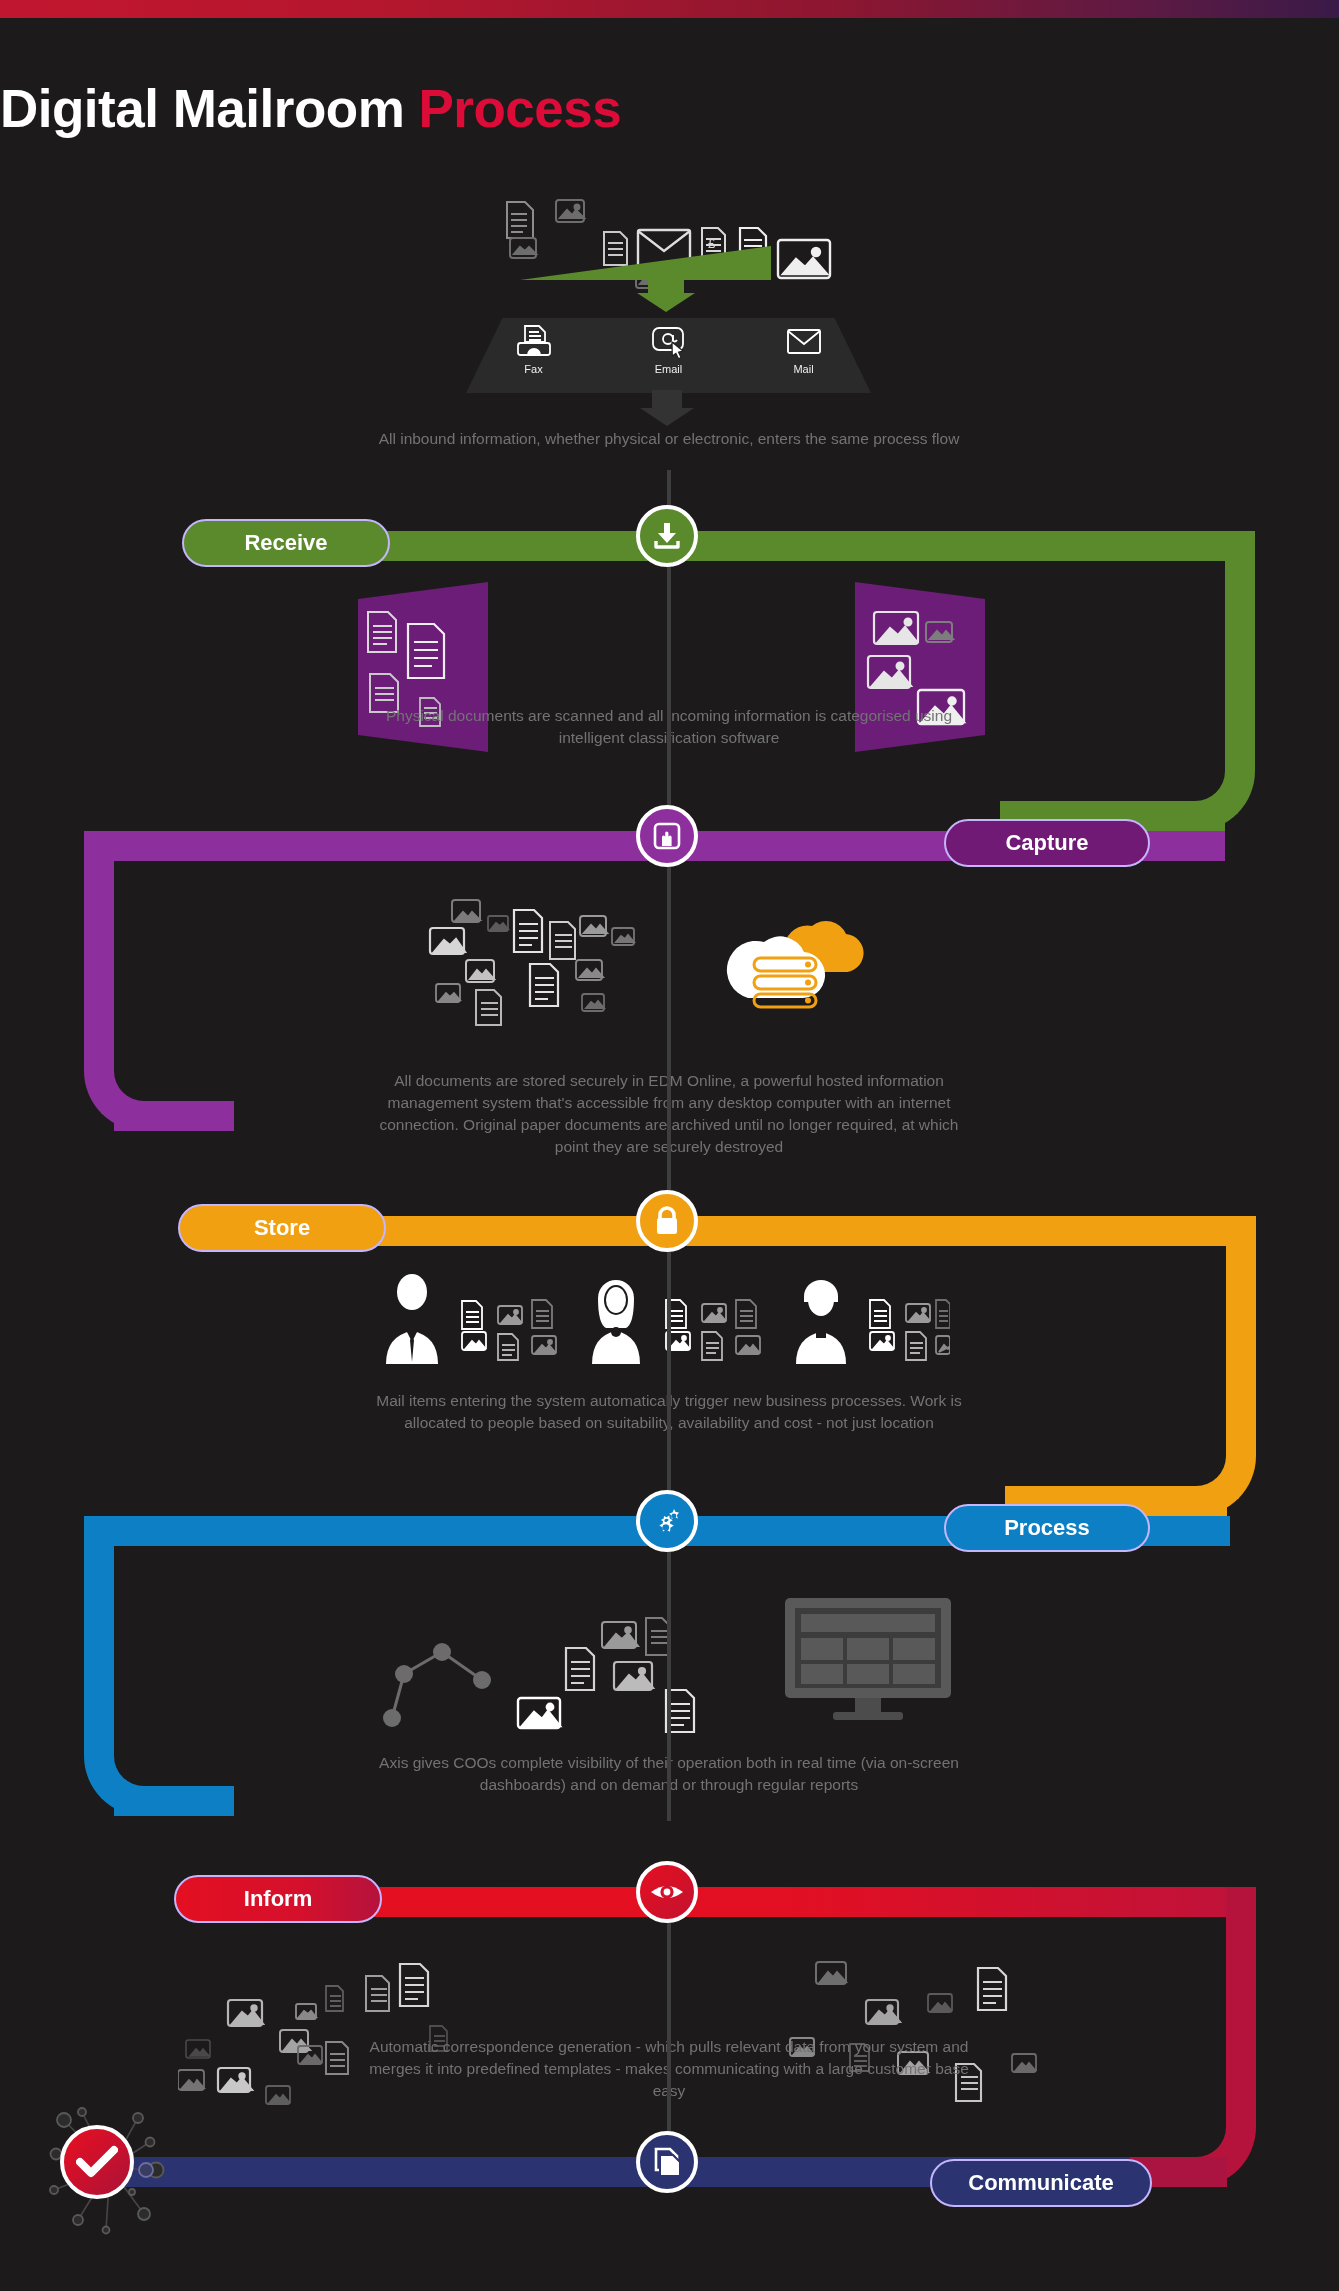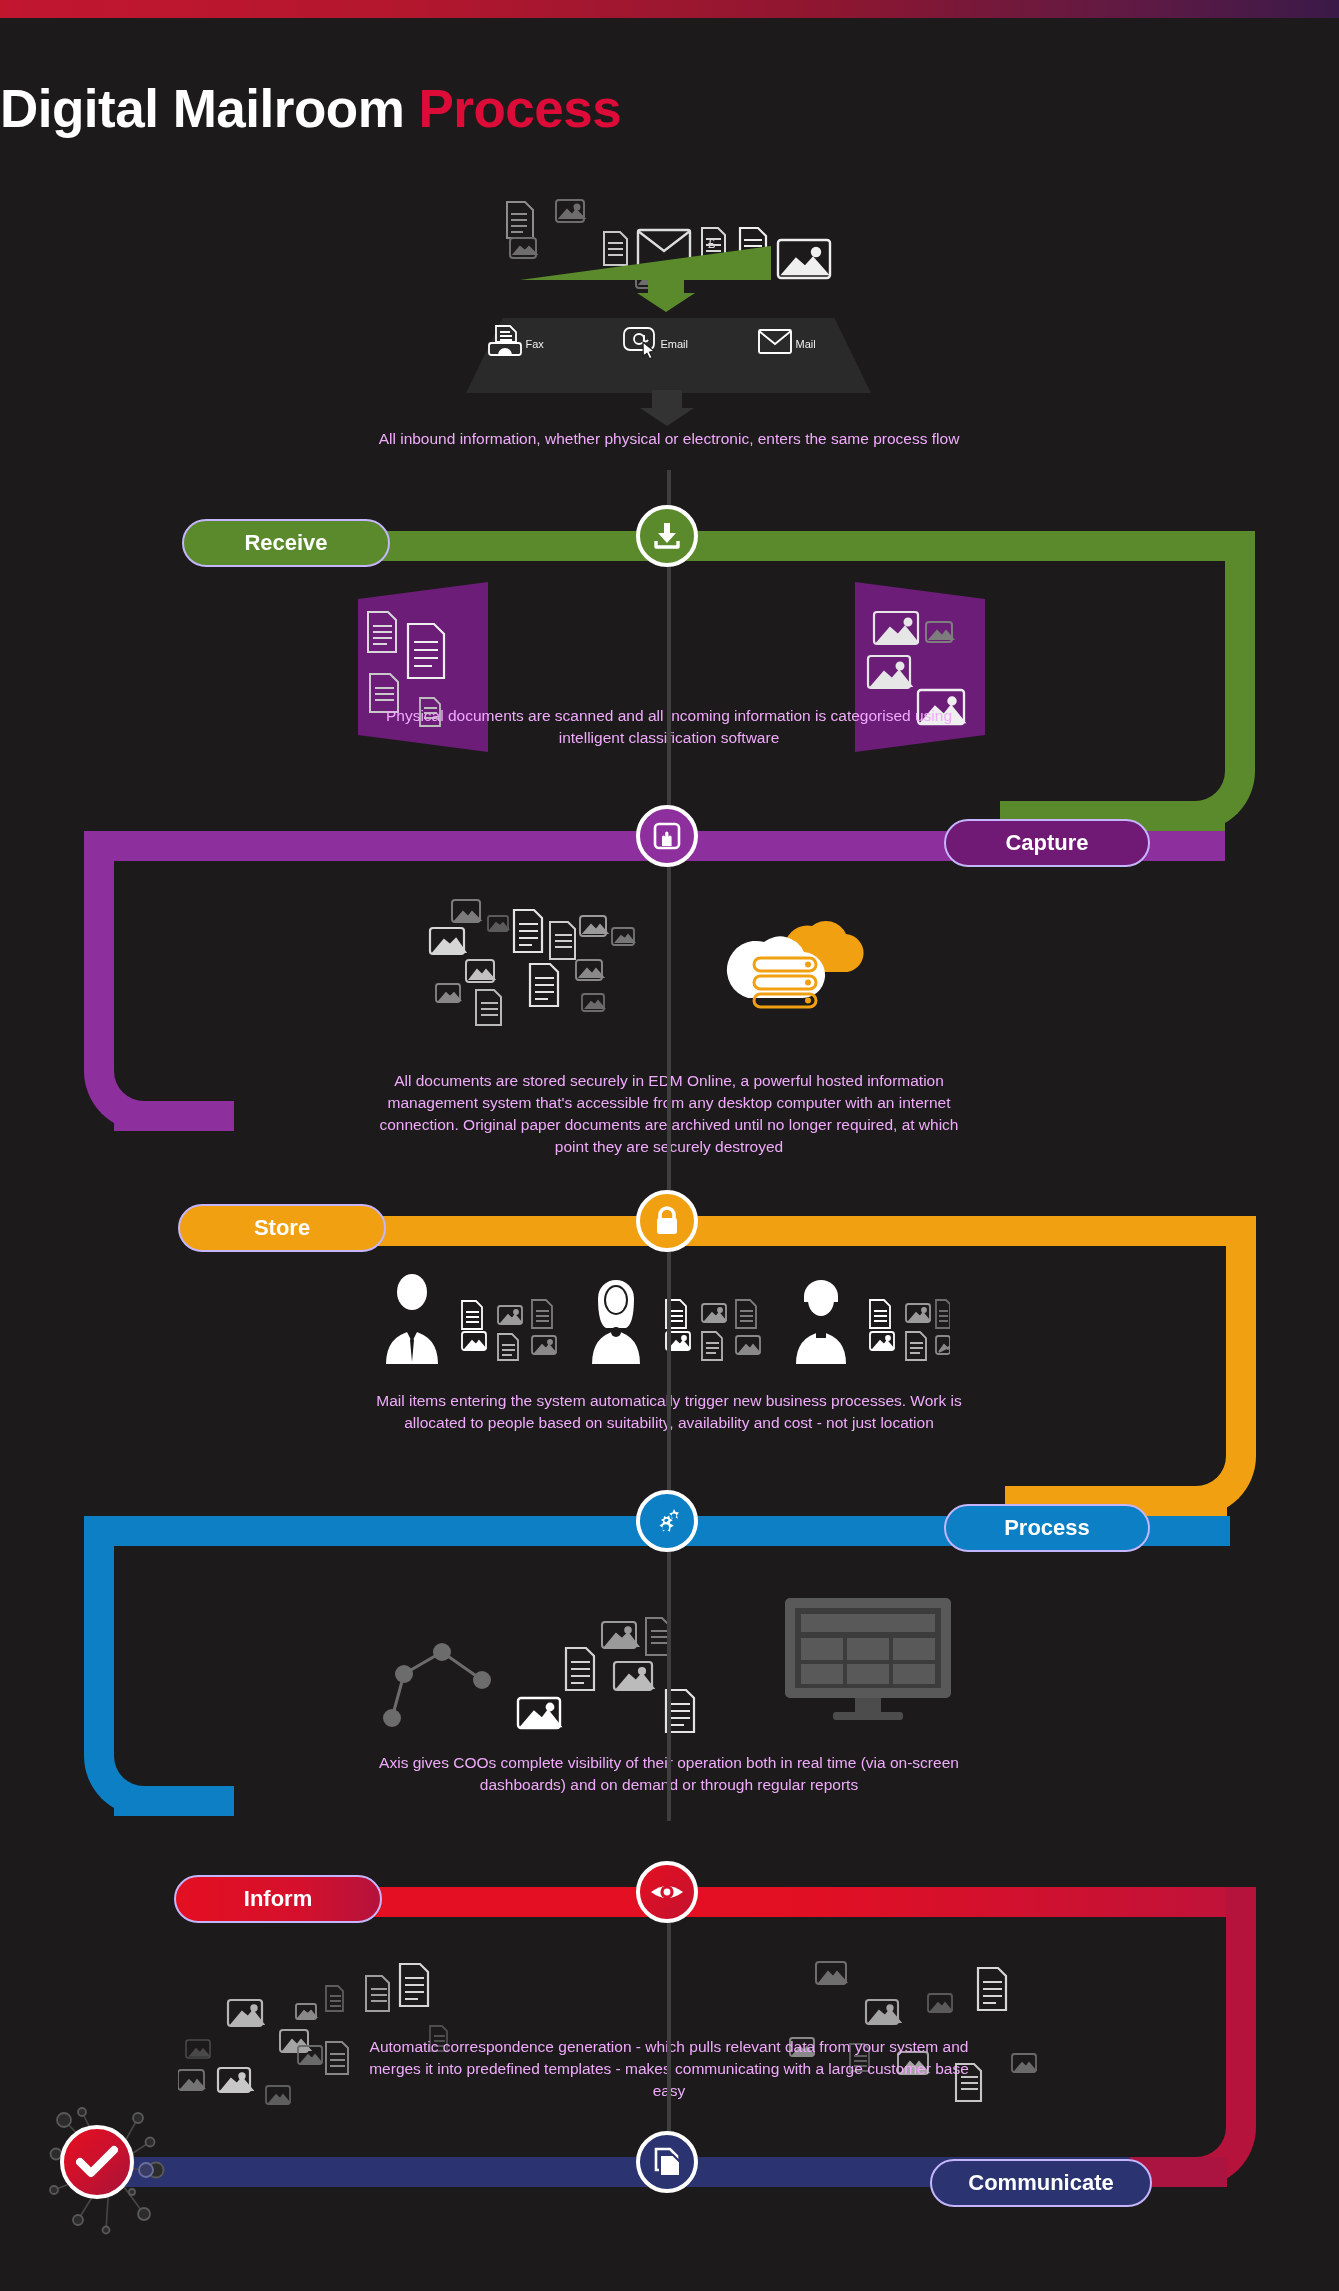--- a/index.html
+++ b/index.html
@@ -56,40 +56,40 @@
     position: absolute; left: 466px; top: 318px;
     width: 405px; height: 75px;
     background: #2b2a2a;
     clip-path: polygon(9% 0%, 91% 0%, 100% 100%, 0% 100%);
   }
   .trap-inner {
     position: absolute; left: 466px; top: 318px; width: 405px; height: 75px;
     display: flex; justify-content: space-around; align-items: flex-start;
     padding-top: 6px;
   }
-  .chan { display: flex; flex-direction: row; align-items: center; width: 100px; }
+  .chan { display: flex; flex-direction: column; align-items: center; width: 100px; }
   .chan-label { color: #f0f0f0; font-size: 11px; margin-top: 3px; }
   .grey-arrow-stem {
     position: absolute; left: 652px; top: 390px;
     width: 30px; height: 20px; background: #343333;
   }
   .grey-arrow-head {
     position: absolute; left: 640px; top: 408px;
     width: 0; height: 0;
     border-left: 27px solid transparent;
     border-right: 27px solid transparent;
     border-top: 18px solid #343333;
   }
 
   
   .scatter { position: absolute; pointer-events: none; }
 
   
   .cap {
-    position: absolute; color: #f0abfc; font-size: 15.5px; line-height: 1.42;
+    position: absolute; color: #737373; font-size: 15.5px; line-height: 1.42;
     text-align: center; width: 620px; left: 359px;
   }
   .cap.wide { width: 600px; left: 369px; }
   .hbar { position: absolute; height: 30px; }
   .vconn { position: absolute; width: 4px; background: #3f3e3e; }
 
   
   .elbow { position: absolute; border-style: solid; background: transparent; }
 
   

